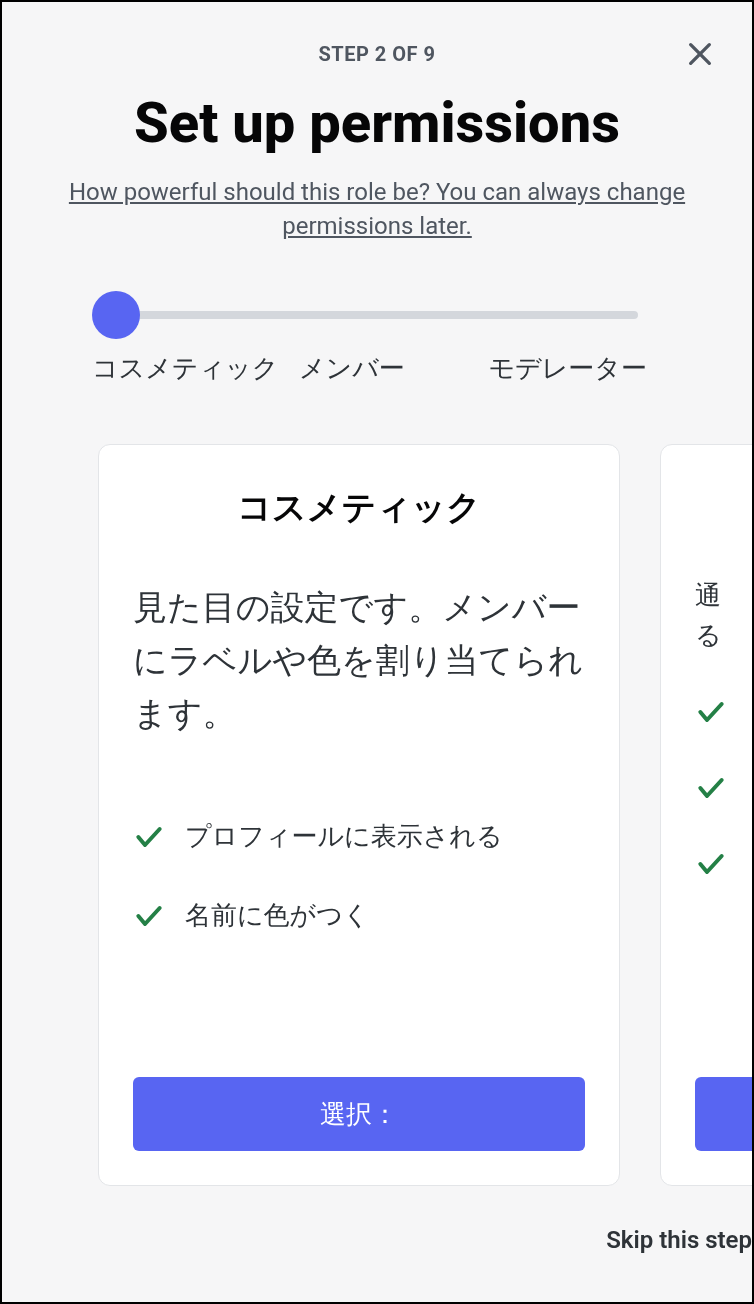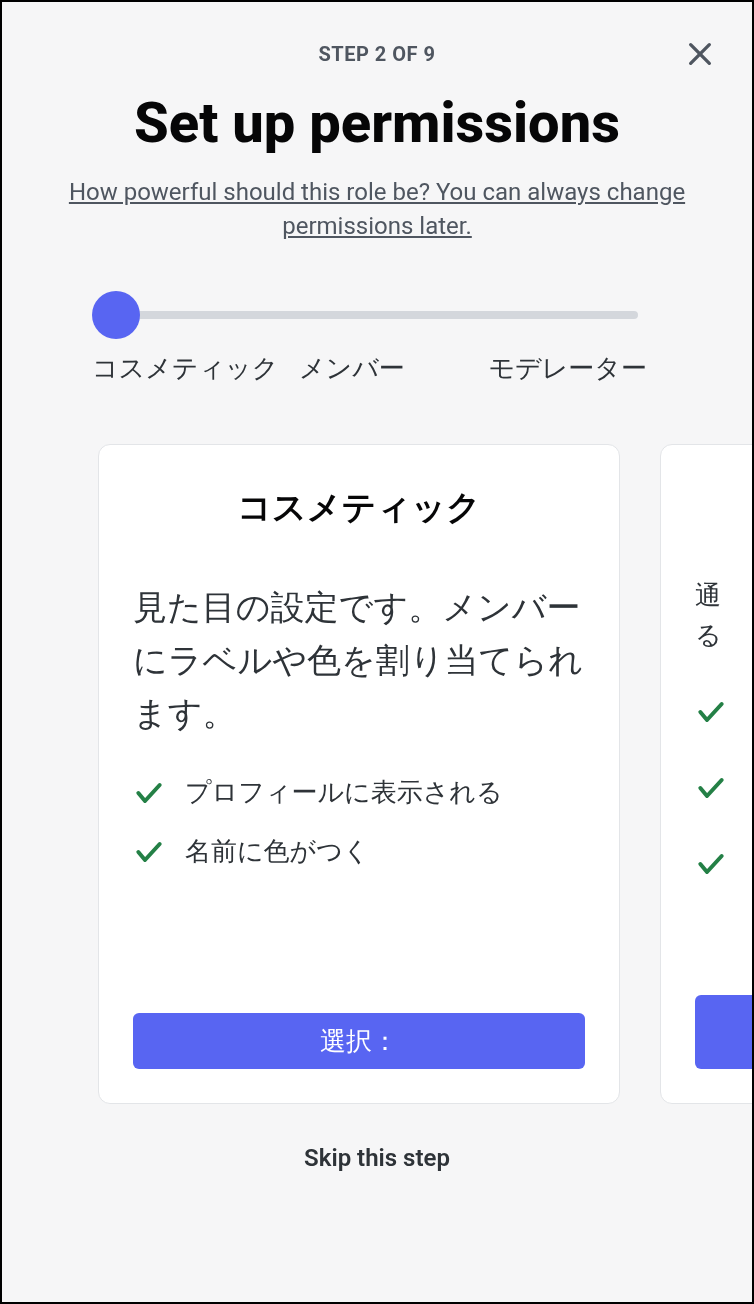--- a/index.html
+++ b/index.html
@@ -127,41 +127,42 @@
   margin-bottom: 36px;
 }
 .feature-list {
   list-style: none;
 }
 .feature-item {
   display: flex;
   align-items: center;
   gap: 20px;
   margin-bottom: 24px;
+  margin-top: 44px;
 }
 .check-icon {
   width: 32px;
   height: 32px;
   flex-shrink: 0;
   color: #248046;
 }
 .feature-text {
   font-size: 26px;
   color: #2e3338;
 }
 .card-spacer {
   flex: 1;
   min-height: 120px;
 }
 .select-btn {
   background: #5865f2;
   color: #fff;
   border: none;
   border-radius: 6px;
-  height: 56px;
+  height: 74px;
   font-size: 26px;
   font-weight: 500;
   cursor: pointer;
   width: 100%;
 }
 .card-peek {
   background: #fff;
   border: 1px solid #e3e5e8;
   border-radius: 12px;
   width: 522px;
@@ -182,21 +183,21 @@
 .peek-check {
   margin-bottom: 40px;
 }
 .peek-btn {
   background: #5865f2;
   height: 74px;
   border-radius: 6px;
   margin-top: auto;
 }
 .skip {
-  text-align: center;
+  text-align: right;
   padding: 40px 0;
 }
 .skip-link {
   font-size: 24px;
   font-weight: 600;
   color: #2e3338;
   cursor: pointer;
 }
 </style>
 </head>

